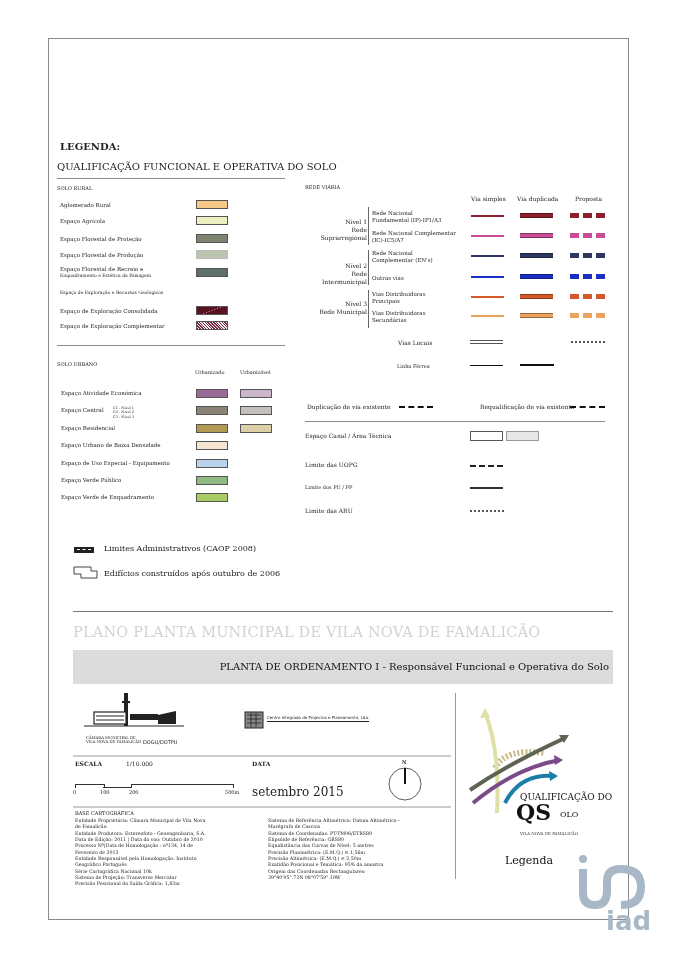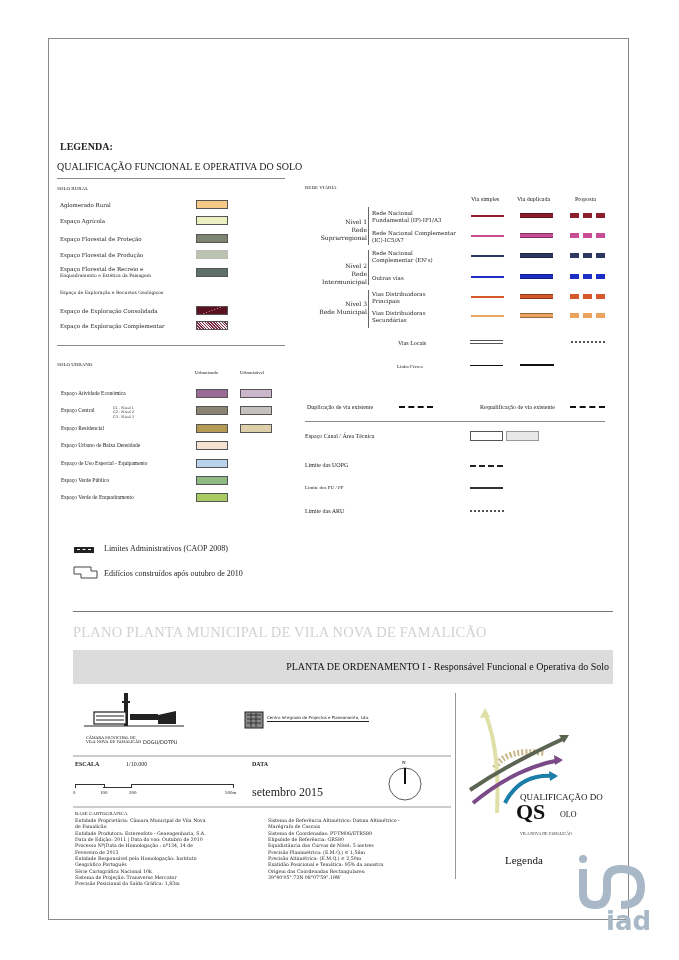--- a/index.html
+++ b/index.html
@@ -1,19 +1,19 @@
 <!DOCTYPE html>
 <html><head>
 <meta charset="utf-8">
 <style>
   html,body{margin:0;padding:0;background:#fff;}
   body{width:679px;height:960px;position:relative;overflow:hidden;font-family:"DejaVu Serif",serif;color:#222;}
   .abs{position:absolute;}
   .frame{position:absolute;left:48px;top:38px;width:581px;height:882px;border:1px solid #8a8a8a;box-sizing:border-box;}
-  .t{position:absolute;white-space:nowrap;line-height:1;font-family:Liberation Serif, serif;}
+  .t{position:absolute;white-space:nowrap;line-height:1;}
   .tiny{font-size:5px;}
   .sm{font-size:6px;}
   .sw{position:absolute;width:32px;height:9px;border:1px solid #555;box-sizing:border-box;}
   .hr{position:absolute;height:0;border-top:1px solid #8a8a8a;}
   .line{position:absolute;}
   .wm{position:absolute;color:#a9b8c6;}
 </style>
 </head>
 <body>
 
@@ -175,21 +175,21 @@
 <div class="t sm" style="left:305px;top:508px;">Limite das ARU</div>
 <div class="line" style="left:470px;top:510px;width:34px;border-top:2px dotted #555;"></div>
 
 <div class="abs" style="left:74px;top:547px;width:20px;height:5px;background:#222;border-top:1px solid #222;">
   <div style="position:absolute;left:3px;top:1px;width:14px;height:1px;border-top:1px dashed #fff;"></div>
 </div>
 <div class="t" style="left:104px;top:545px;font-size:8px;">Limites Administrativos (CAOP 2008)</div>
 <svg class="abs" style="left:73px;top:566px;" width="26" height="14">
   <path d="M1 1 H18 V5 H24 V12 H8 V8 H1 Z" fill="none" stroke="#444" stroke-width="1"></path>
 </svg>
-<div class="t" style="left:104px;top:570px;font-size:8px;">Edifícios construídos após outubro de 2010</div>
+<div class="t" style="left:104px;top:570px;font-size:8px;">Edifícios construídos após outubro de 2006</div>
 
 <div class="hr" style="left:73px;top:611px;width:540px;border-top:1px solid #777;"></div>
 <div class="t" style="left:73px;top:625px;font-size:14.5px;color:#d2d2d2;letter-spacing:0.2px;">PLANO PLANTA MUNICIPAL DE VILA NOVA DE FAMALICÃO</div>
 <div class="abs" style="left:73px;top:650px;width:540px;height:34px;background:#dcdcdc;"></div>
 <div class="t" style="right:70px;top:662px;font-size:10px;color:#111;">PLANTA DE ORDENAMENTO I - Responsável Funcional e Operativa do Solo</div>
 
 <svg class="abs" style="left:84px;top:693px;" width="100" height="38">
   <rect x="40" y="0" width="4" height="33" fill="#222"></rect>
   <rect x="38" y="8" width="8" height="2" fill="#222"></rect>
   <rect x="10" y="19" width="32" height="12" fill="#fff" stroke="#222" stroke-width="1.2"></rect>

